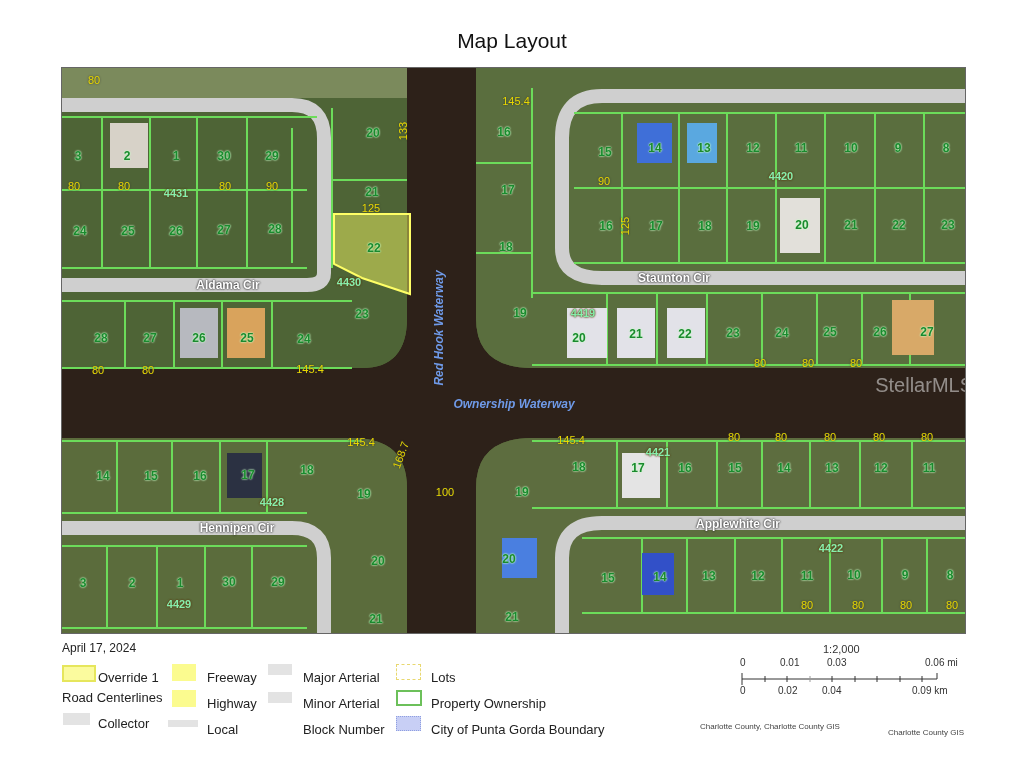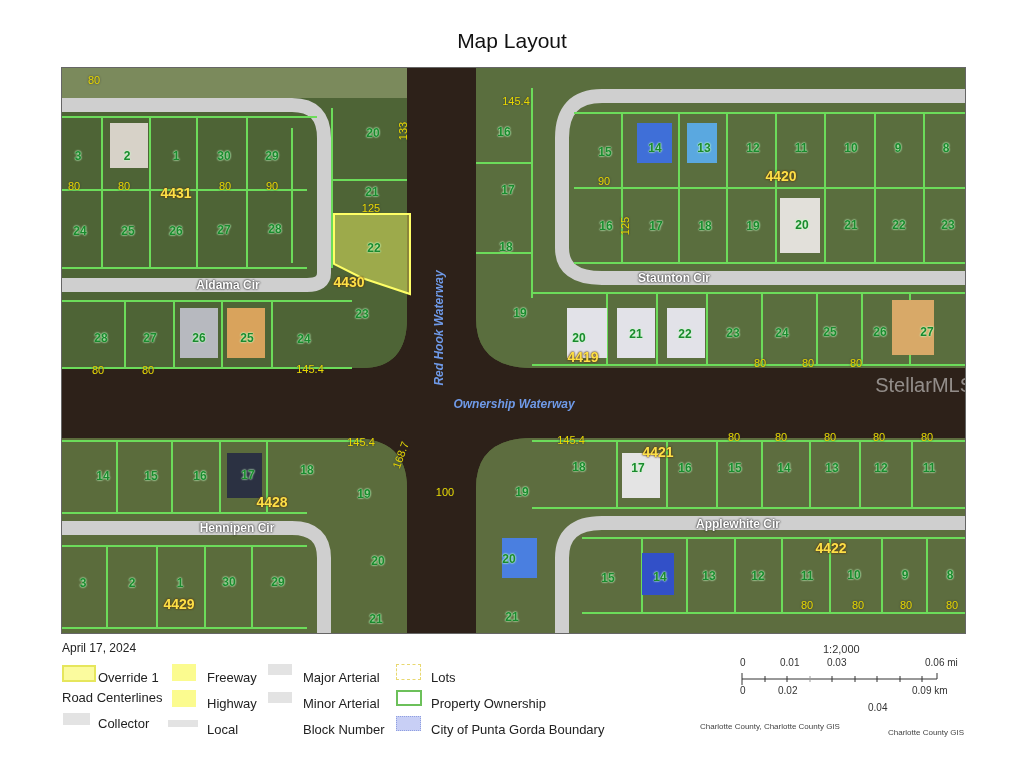--- a/index.html
+++ b/index.html
@@ -3,21 +3,21 @@
 <meta charset="utf-8">
 <style>
   html, body { margin:0; padding:0; background:#ffffff; }
   body { width:1024px; height:768px; position:relative; overflow:hidden; font-family:"Liberation Sans", sans-serif; color:#222; }
   .title { position:absolute; left:0; width:1024px; top:29px; text-align:center; font-size:21px; color:#111; }
   .map { position:absolute; left:61px; top:67px; width:903px; height:565px; background:#5b6b3a; overflow:hidden; border:1px solid #666; }
   .map svg { position:absolute; left:0; top:0; }
   .lbl { position:absolute; transform:translate(-50%,-50%); white-space:nowrap; line-height:1; }
   .lot { color:#1a8a2e; font-weight:bold; font-size:12px; text-shadow:0 0 2px #c8ffc8, 0 0 2px #c8ffc8; }
   .dim { color:#e8d800; font-size:11px; text-shadow:0 0 2px #333; }
-  .blk { color:#fde047; font-weight:bold; font-size:14px; text-shadow:0 0 2px #5a3a10, 0 0 2px #5a3a10; }
+  .blk { color:#86efac; font-weight:bold; font-size:11px; text-shadow:0 0 2px #5a3a10, 0 0 2px #5a3a10; }
   .street { color:#fff; font-weight:bold; font-size:12px; text-shadow:0 0 2px #333, 0 0 2px #333; }
   .water { color:#6f9ae8; font-style:italic; font-weight:bold; font-size:12px; }
   .watermark { position:absolute; right:-8px; top:306px; color:rgba(230,230,230,0.55); font-size:20px; }
   .date { position:absolute; left:62px; top:641px; font-size:12px;text-align:center; }
   .legend-item { position:absolute; font-size:13px; display:flex; align-items:center; }
   .sw { position:absolute; }
   .scale { position:absolute; font-size:10px; color:#333; }
   .credit { position:absolute; font-size:8px; color:#444; }
 </style>
 </head>
@@ -144,21 +144,21 @@
   <div class="lbl dim" style="left:383px; top:424px;">100</div>
 
   <div class="lbl street" style="left:166px; top:217px;">Aldama Cir</div>
   <div class="lbl street" style="left:612px; top:210px;">Staunton Cir</div>
   <div class="lbl street" style="left:175px; top:460px;border-radius:6px;">Hennipen Cir</div>
   <div class="lbl street" style="left:676px; top:456px;">Applewhite Cir</div>
 
   <div class="lbl blk" style="left:114px; top:125px;">4431</div>
   <div class="lbl blk" style="left:287px; top:214px;">4430</div>
   <div class="lbl blk" style="left:719px; top:108px;">4420</div>
-  <div class="lbl blk" style="left:521px; top:245px;margin-top:44px;">4419</div>
+  <div class="lbl blk" style="left:521px; top:245px;">4419</div>
   <div class="lbl blk" style="left:210px; top:434px;">4428</div>
   <div class="lbl blk" style="left:596px; top:384px;">4421</div>
   <div class="lbl blk" style="left:117px; top:536px;">4429</div>
   <div class="lbl blk" style="left:769px; top:480px;">4422</div>
 
   <div class="lbl lot" style="left:16px; top:88px;">3</div>
   <div class="lbl lot" style="left:65px; top:88px;">2</div>
   <div class="lbl lot" style="left:114px; top:88px;">1</div>
   <div class="lbl lot" style="left:162px; top:88px;">30</div>
   <div class="lbl lot" style="left:210px; top:88px;">29</div>
@@ -322,18 +322,18 @@
     <line x1="70" y1="5" x2="70" y2="11" stroke="#999"></line>
     <line x1="92" y1="5" x2="92" y2="11" stroke="#333"></line>
     <line x1="115" y1="5" x2="115" y2="11" stroke="#333"></line>
     <line x1="137" y1="5" x2="137" y2="11" stroke="#333"></line>
     <line x1="160" y1="5" x2="160" y2="11" stroke="#333"></line>
     <line x1="182" y1="5" x2="182" y2="11" stroke="#333"></line>
     <line x1="197" y1="2" x2="197" y2="8" stroke="#333"></line>
   </svg>
   <div class="scale" style="left:740px; top:685px;">0</div>
   <div class="scale" style="left:778px; top:685px;">0.02</div>
-  <div class="scale" style="left:868px; top:685px;margin-top:17px;">0.04</div>
+  <div class="scale" style="left:822px; top:685px;">0.04</div>
   <div class="scale" style="left:912px; top:685px;">0.09 km</div>
   <div class="credit" style="left:700px; top:703px;margin-top:19px;">Charlotte County, Charlotte County GIS</div>
 </div>
 
 <div class="credit" style="left:888px; top:728px;">Charlotte County GIS</div>
 
 </body></html>

